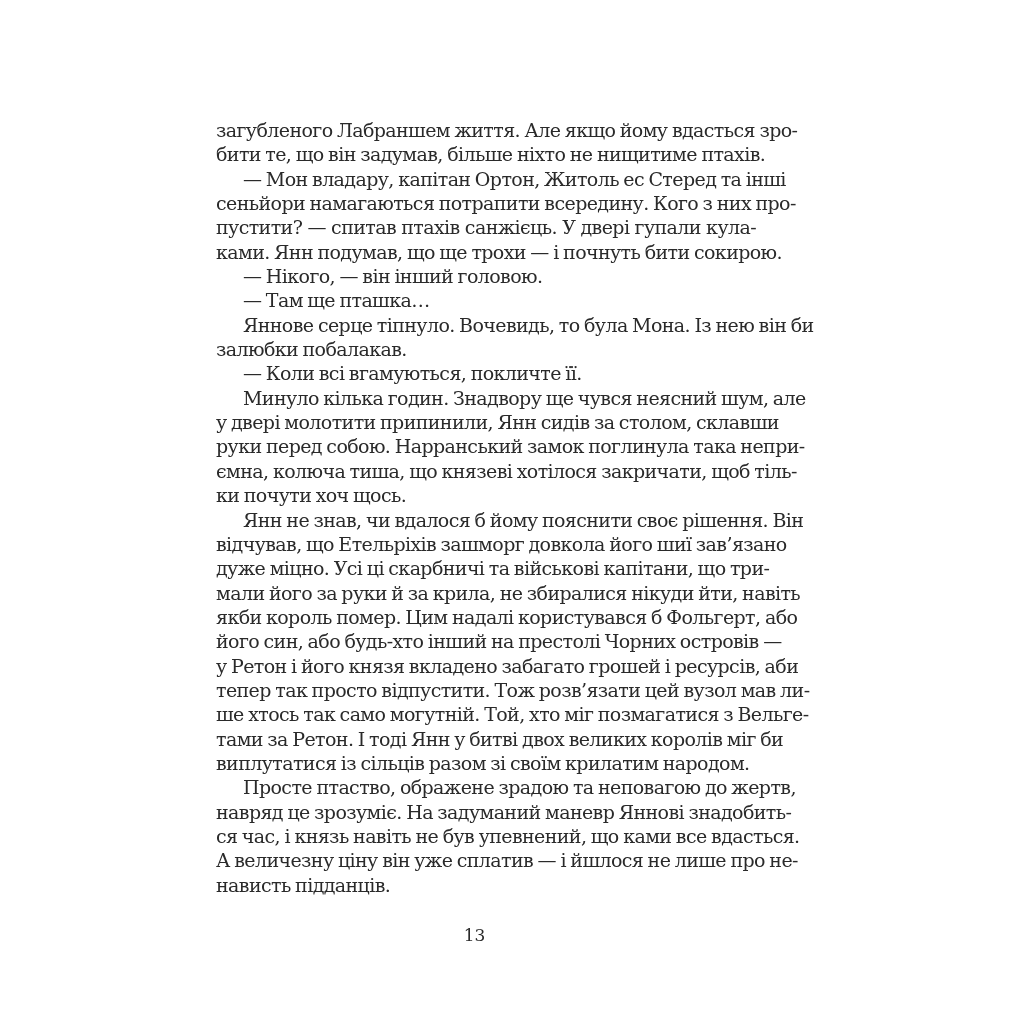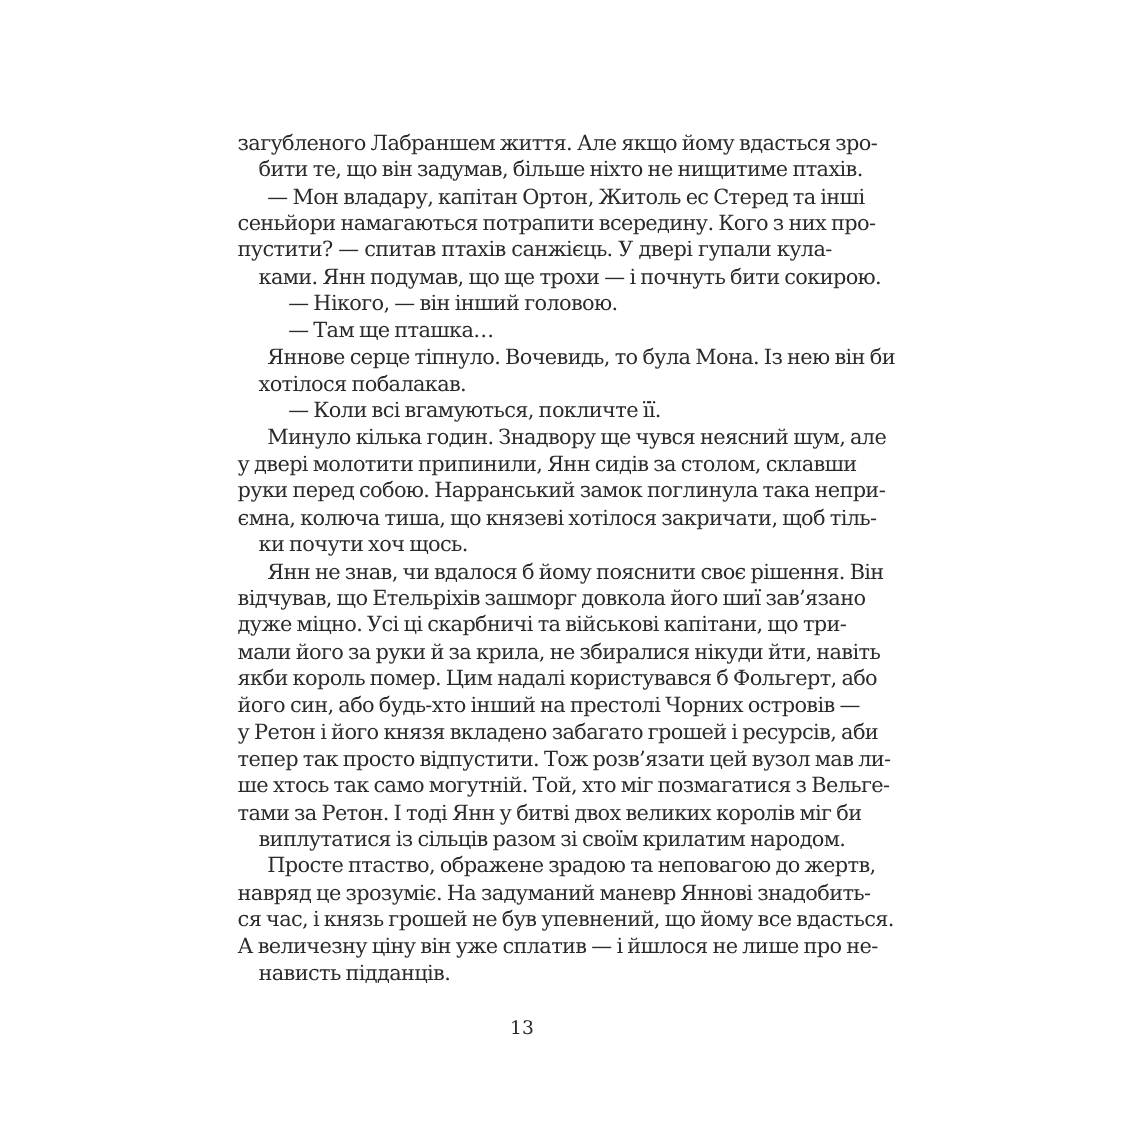--- a/index.html
+++ b/index.html
@@ -20,21 +20,21 @@
   .line {
     height: 24.35px;
     line-height: 24.35px;
     white-space: nowrap;
     text-align: justify;
     text-align-last: justify;
     letter-spacing: -0.6px;
     word-spacing: -1px;
   }
   .line.indent { padding-left: 27px; }
-  .line.last { text-align-last: left; margin-left: 19px; }
+  .line.last { text-align-last: left; }
   .page-number {
     position: absolute;
     top: 925px; left: 0; width: 949px;
     text-align: center;
     font-family: "DejaVu Serif", "Liberation Serif", serif;
     font-size: 17px;
     color: #2a2a2a;
   }
 </style>
 </head>
@@ -43,38 +43,38 @@
 <div class="page" id="page-text">
     <div class="line">загубленого Лабраншем життя. Але якщо йому вдасться зро-</div>
     <div class="line last">бити те, що він задумав, більше ніхто не нищитиме птахів.</div>
     <div class="line indent">— Мон владару, капітан Ортон, Житоль ес Стеред та інші</div>
     <div class="line">сеньйори намагаються потрапити всередину. Кого з них про-</div>
     <div class="line">пустити? — спитав птахів санжієць. У двері гупали кула-</div>
     <div class="line last">ками. Янн подумав, що ще трохи — і почнуть бити сокирою.</div>
     <div class="line indent last">— Нікого, — він інший головою.</div>
     <div class="line indent last">— Там ще пташка…</div>
     <div class="line indent">Яннове серце тіпнуло. Вочевидь, то була Мона. Із нею він би</div>
-    <div class="line last">хотілося побалакав.</div>
+    <div class="line last">залюбки побалакав.</div>
     <div class="line indent last">— Коли всі вгамуються, покличте її.</div>
     <div class="line indent">Минуло кілька годин. Знадвору ще чувся неясний шум, але</div>
     <div class="line">у двері молотити припинили, Янн сидів за столом, склавши</div>
     <div class="line">руки перед собою. Нарранський замок поглинула така непри-</div>
     <div class="line">ємна, колюча тиша, що князеві хотілося закричати, щоб тіль-</div>
     <div class="line last">ки почути хоч щось.</div>
     <div class="line indent">Янн не знав, чи вдалося б йому пояснити своє рішення. Він</div>
     <div class="line">відчував, що Етельріхів зашморг довкола його шиї зав’язано</div>
     <div class="line">дуже міцно. Усі ці скарбничі та військові капітани, що три-</div>
     <div class="line">мали його за руки й за крила, не збиралися нікуди йти, навіть</div>
     <div class="line">якби король помер. Цим надалі користувався б Фольгерт, або</div>
     <div class="line">його син, або будь-хто інший на престолі Чорних островів —</div>
     <div class="line">у Ретон і його князя вкладено забагато грошей і ресурсів, аби</div>
     <div class="line">тепер так просто відпустити. Тож розв’язати цей вузол мав ли-</div>
     <div class="line">ше хтось так само могутній. Той, хто міг позмагатися з Вельге-</div>
     <div class="line">тами за Ретон. І тоді Янн у битві двох великих королів міг би</div>
     <div class="line last">виплутатися із сільців разом зі своїм крилатим народом.</div>
     <div class="line indent">Просте птаство, ображене зрадою та неповагою до жертв,</div>
     <div class="line">навряд це зрозуміє. На задуманий маневр Яннові знадобить-</div>
-    <div class="line">ся час, і князь грошей не був упевнений, що йому все вдасться.</div>
+    <div class="line">ся час, і князь навіть не був упевнений, що ками все вдасться.</div>
     <div class="line">А величезну ціну він уже сплатив — і йшлося не лише про не-</div>
     <div class="line last">нависть підданців.</div>
   </div>
 
 <div class="page-number">13</div>
 
 </body></html>

